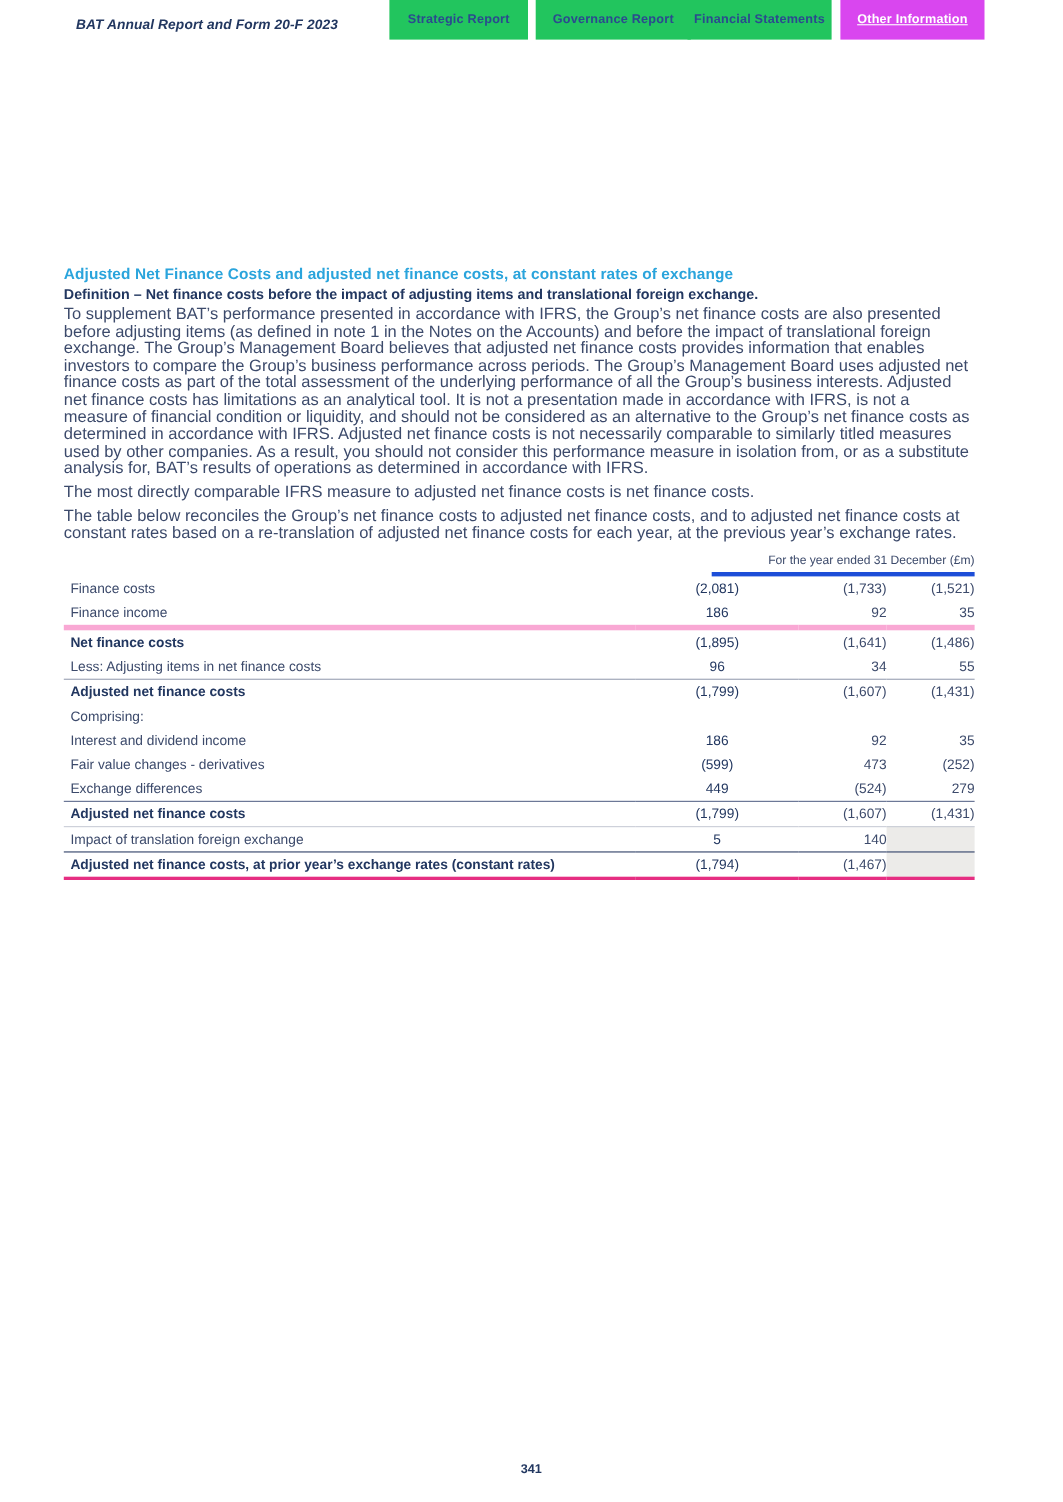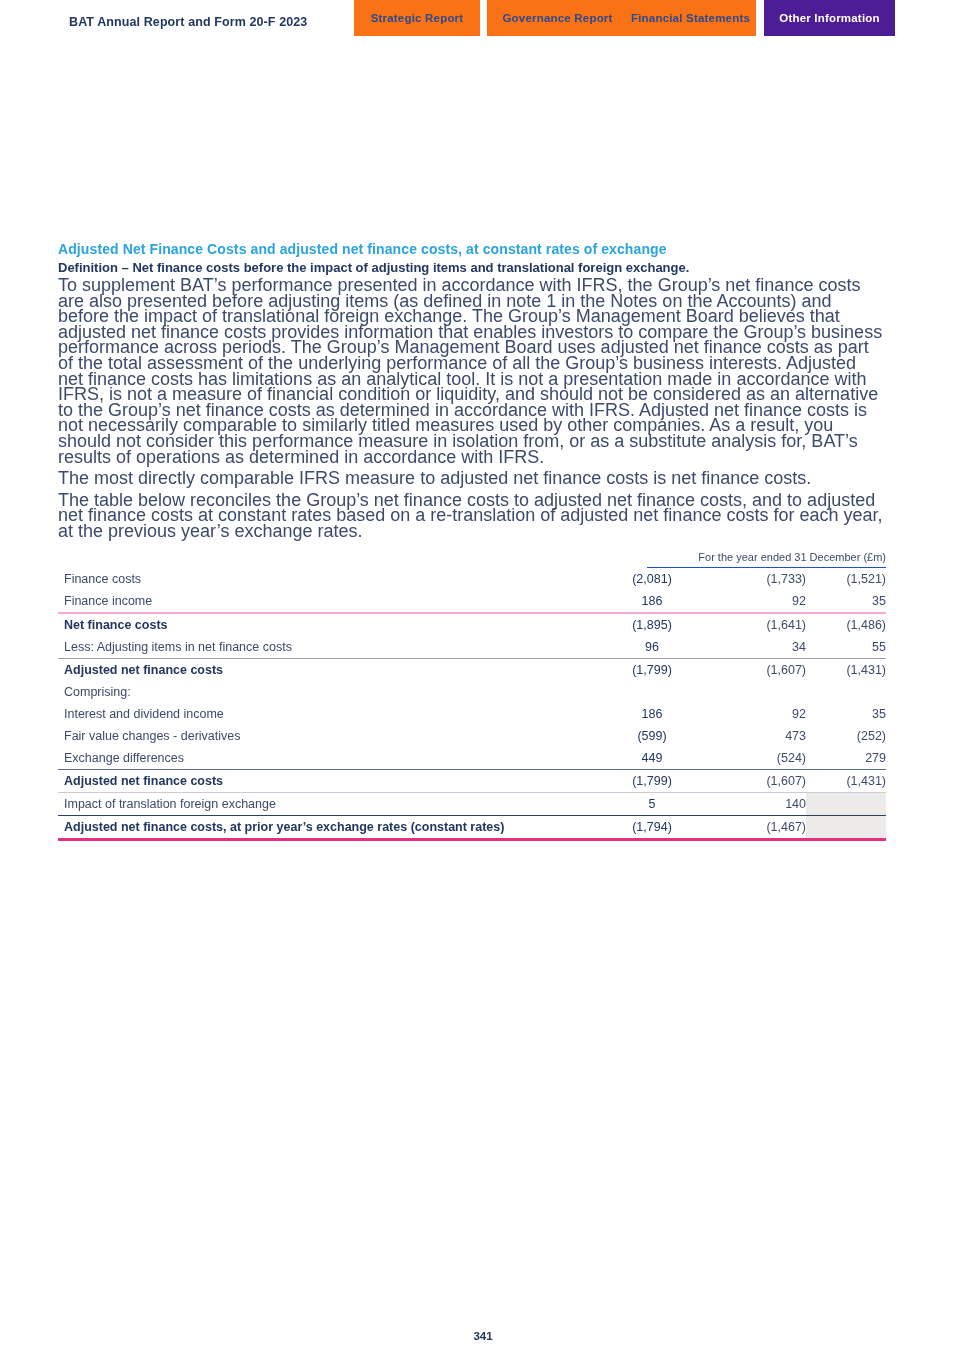--- a/index.html
+++ b/index.html
@@ -5,73 +5,73 @@
   * { margin:0; padding:0; box-sizing:border-box; }
   html,body { background:#ffffff; }
   body {
     width:966px; height:1365px; position:relative; overflow:hidden;
     font-family:"Liberation Sans", sans-serif;
     -webkit-font-smoothing:antialiased;
   }
   
   .report-title {
     position:absolute; left:69px; top:15px;
-    font-size:12.5px; font-weight:bold; color:#223760; letter-spacing:0.1px;
+    font-size:12.5px; font-weight:bold; color:#223760; letter-spacing:0.1px;font-style:italic;
   }
   .tab {
     position:absolute; top:0; height:36px;
     display:flex; align-items:center; justify-content:center;
-    background:#f97316; color:#2b4a8f;
+    background:#22c55e; color:#2b4a8f;
     font-size:11.5px; font-weight:bold; letter-spacing:0.2px;
     cursor:pointer;
   }
-  .tab.active { background:#4c1d95; color:#ffffff; }
+  .tab.active { background:#d946ef; color:#ffffff;text-decoration:underline; }
   .tab-strategic   { left:354px; width:126px; }
   .tab-governance  { left:487px; width:141px; }
   .tab-financial   { left:625px; width:131px; }
   .tab-other       { left:764px; width:131px; }
 
   
   .content { position:absolute; left:58px; top:205px; width:828px;margin-top:36px; }
   .heading {
     font-size:14px; font-weight:bold; color:#2aa4dc;
     letter-spacing:0.1px; margin-bottom:3px;
   }
   .definition {
     font-size:13px; font-weight:bold; color:#223760; margin-bottom:3px;
   }
-  .body-text { font-size:18px; line-height:15.6px; color:#3c4a6b; }
+  .body-text { font-size:15px; line-height:15.6px; color:#3c4a6b; }
   .body-text + .body-text { margin-top:6px; }
 
   
   .fin-table-wrap { margin-top:11px; }
   table.fin { width:828px; border-collapse:collapse; table-layout:fixed; }
   col.c-lbl  { width:520px; }
   col.c-2023 { width:148px; }
   col.c-2022 { width:80px;  }
   col.c-2021 { width:80px;  }
 
   td { font-size:12.5px; color:#3c4a6b; vertical-align:bottom; }
   td.lbl { padding:4px 4px 4px 6px; text-align:left; }
   td.v   { padding:4px 0; text-align:right; white-space:nowrap; }
   td.v23 { font-weight:normal; color:#223760;text-align:center; }
   tr.bold td.lbl { font-weight:bold; color:#223760; }
 
   .period-cell { padding:0; }
   .period-line {
     margin-left:589px; width:239px; text-align:right;
     font-size:11px; color:#3c4a6b; white-space:nowrap;
-    padding-bottom:4px; border-bottom:1px solid #1d4ed8;
+    padding-bottom:4px; border-bottom:4px solid #1d4ed8;
   }
   tr.years td { padding:4px 0 5px; text-align:right;
     border-bottom:2px solid #243760; font-size:12.5px; }
   tr.years td.y23 { font-weight:bold; color:#223760; }
   tr.years td.spacer { border-bottom:2px solid #243760; }
 
-  tr.line-navy  td { border-top:2px solid #f9a8d4; }
+  tr.line-navy  td { border-top:5px solid #f9a8d4; }
   tr.line-gray  td { border-top:1px solid #98a0b2; }
   tr.line-mid   td { border-top:1px solid #5c6a8c; }
   tr.line-light td { border-top:1px solid #c9cdd6; }
   tr.last td { border-top:1px solid #2e3f66; border-bottom:3px solid #e62e82; }
   td.shaded { background:#ecebe9; }
 
   
   .page-number {
     position:absolute; left:0; top:1330px; width:100%;
     text-align:center; font-size:11.5px; font-weight:bold; color:#223760;

